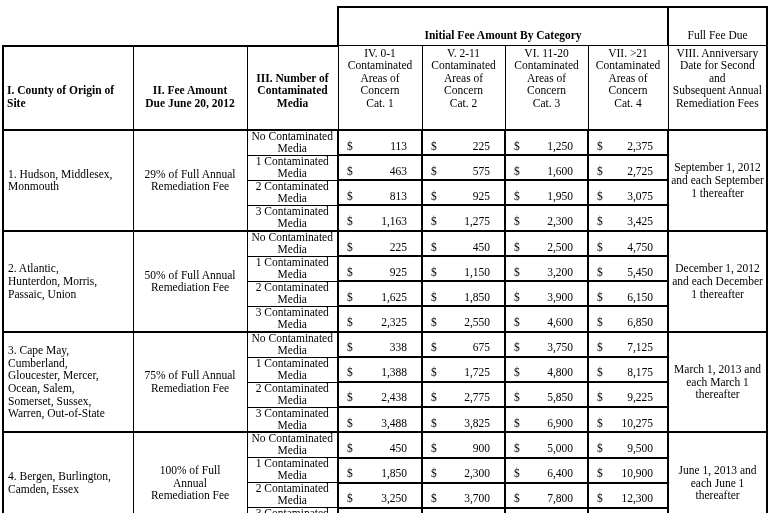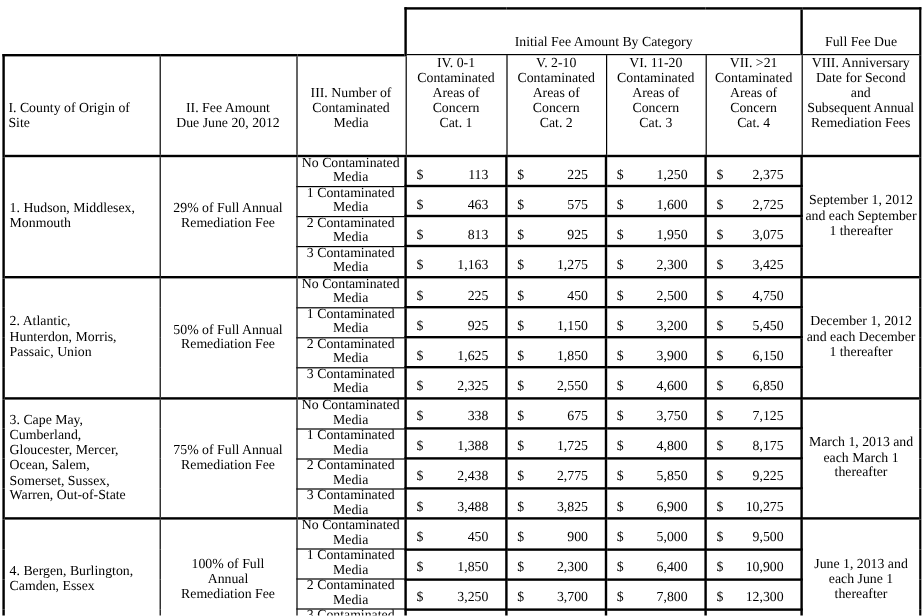--- a/index.html
+++ b/index.html
@@ -80,21 +80,21 @@
     justify-content: space-between;
     align-items: baseline;
     padding: 0 14px 2px 8px;
   }
   td.money .mw .cur { text-align: left; }
   td.money .mw .val { text-align: right; }
   td.anniv { padding: 0 2px; }
   
   .edge-l { border-left-width: 2px !important; }
   .edge-r { border-right-width: 2px !important; }
-  .edge-t { border-top-width: 2px !important; }
+  .edge-t { border-top-width: 2px !important; font-weight: bold; }
   .edge-b { border-bottom-width: 2px !important; }
   .group-top { border-top-width: 2px !important; }
 </style>
 </head>
 <body>
 
 <div class="page">
   <table class="fee-table">
     <colgroup>
       <col style="width:130px">
@@ -118,21 +118,21 @@
         <th class="h edge-t">II.  Fee Amount
 Due June 20, 2012</th>
         <th class="h edge-t">III.  Number of
 Contaminated
 Media</th>
         <th class="h">IV. 0-1
 Contaminated
 Areas of
 Concern
 Cat. 1</th>
-        <th class="h">V. 2-10
+        <th class="h">V. 2-11
 Contaminated
 Areas of
 Concern
 Cat. 2</th>
         <th class="h">VI. 11-20
 Contaminated
 Areas of
 Concern
 Cat. 3</th>
         <th class="h">VII. &gt;21

